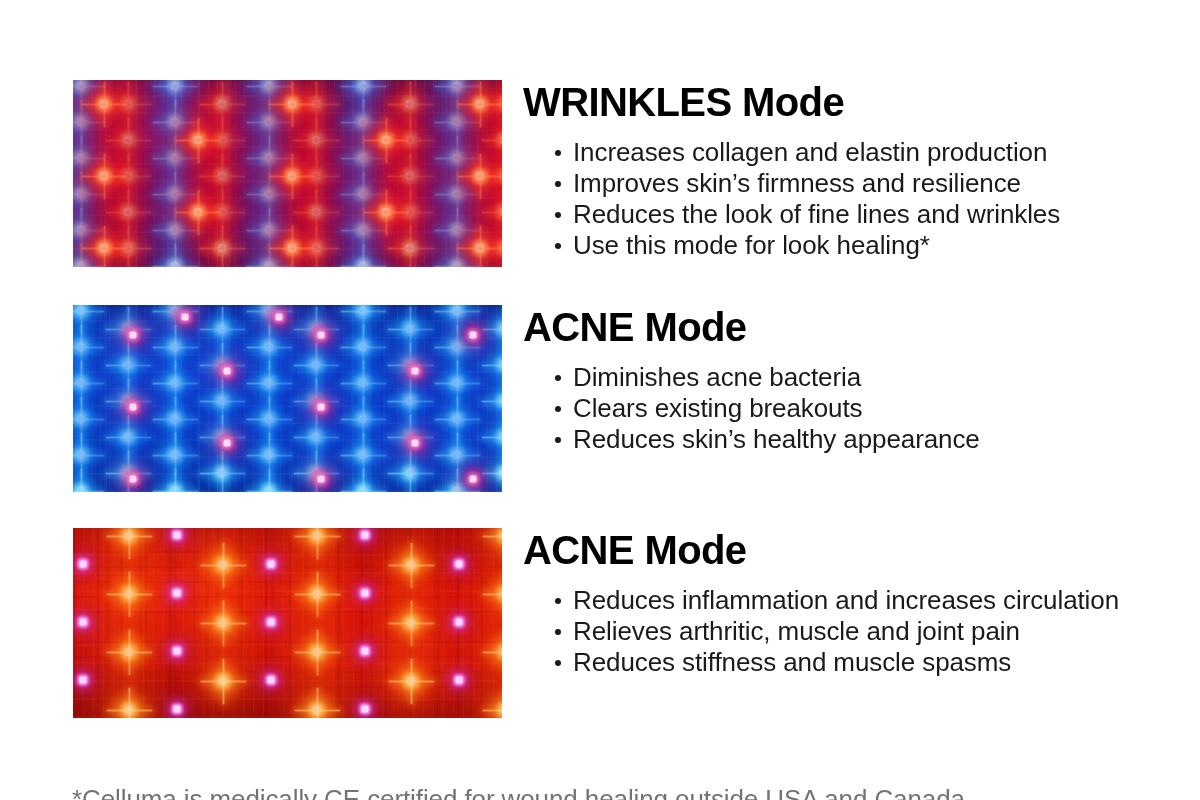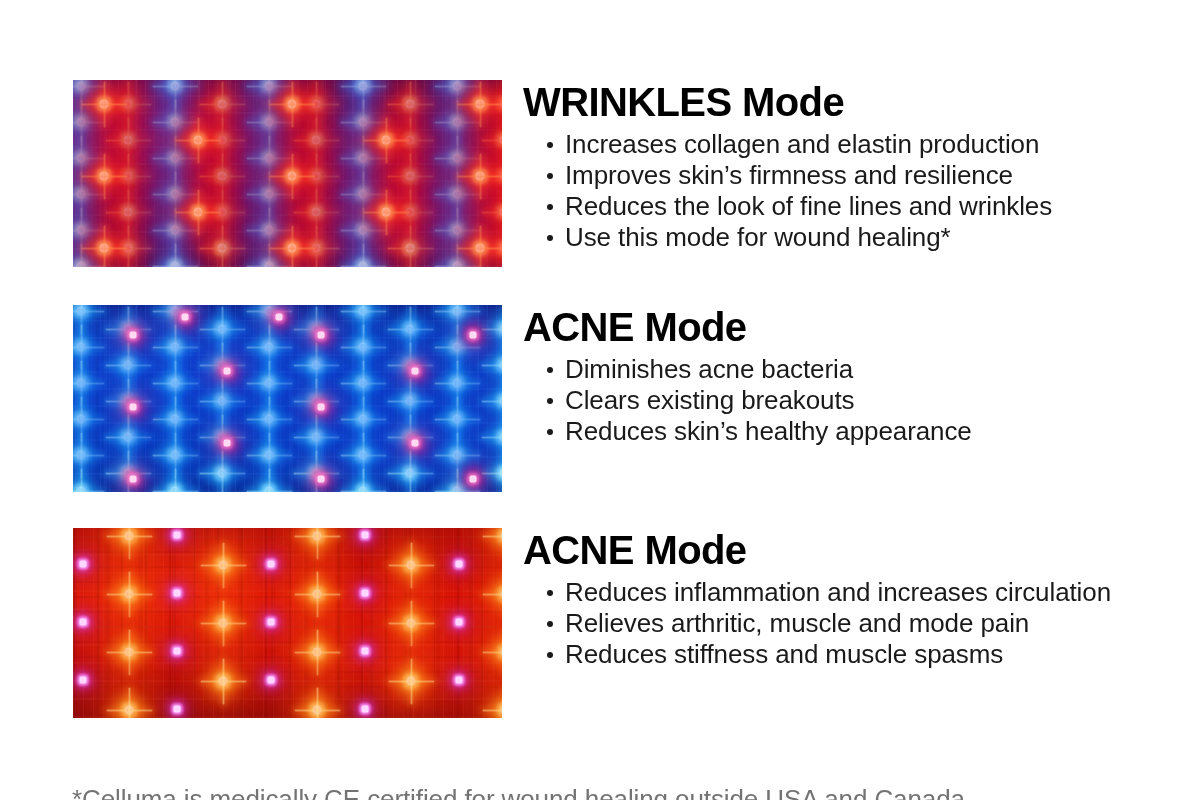--- a/index.html
+++ b/index.html
@@ -189,21 +189,21 @@
     font-weight: bold;
     font-size: 40px;
     line-height: 40px;
     letter-spacing: -0.6px;
     color: #000000;
     margin: 0;
     padding-top: 2px;
     white-space: nowrap;
   }
 
-  .bullets { list-style: none; margin: 0; padding: 0; padding-top: 7px; }
+  .bullets { list-style: none; margin: 8px; padding: 0; padding-top: 7px; }
   .bullet {
     position: relative;
     font-size: 26px;
     line-height: 31px;
     color: #1a1a1a;
     padding-left: 42px;
     white-space: nowrap;
     letter-spacing: -0.1px;
   }
   .bullet .dot {
@@ -308,21 +308,21 @@
           <div class="led big led-red" style="left: 407px; top: 96px;"></div>
           <div class="led big led-red" style="left: 407px; top: 168px;"></div>
         </div>
     </div>
     <div class="text-block">
       <h2 class="mode-title">WRINKLES Mode</h2>
       <ul class="bullets" id="bullets-wrinkles">
           <li class="bullet"><span class="dot"></span><span>Increases collagen and elastin production</span></li>
           <li class="bullet"><span class="dot"></span><span>Improves skin’s firmness and resilience</span></li>
           <li class="bullet"><span class="dot"></span><span>Reduces the look of fine lines and wrinkles</span></li>
-          <li class="bullet"><span class="dot"></span><span>Use this mode for wound healing*</span></li>
+          <li class="bullet"><span class="dot"></span><span>Use this mode for look healing*</span></li>
         </ul>
     </div>
   </section>
 
   <section class="mode-row" id="row-acne">
     <div class="panel" id="panel-acne">
       <div class="pcb"></div>
       <div class="traces"></div>
       <div class="speckle"></div>
       <div class="glow-layer" id="leds-acne">
@@ -447,21 +447,21 @@
           <div class="led small led-violet" style="left: 292px; top: 181px;"></div>
           <div class="led small led-violet" style="left: 386px; top: 36px;"></div>
           <div class="led small led-violet" style="left: 386px; top: 94px;"></div>
           <div class="led small led-violet" style="left: 386px; top: 152px;"></div>
         </div>
     </div>
     <div class="text-block">
       <h2 class="mode-title">ACNE Mode</h2>
       <ul class="bullets" id="bullets-pain">
           <li class="bullet"><span class="dot"></span><span>Reduces inflammation and increases circulation</span></li>
-          <li class="bullet"><span class="dot"></span><span>Relieves arthritic, muscle and mode pain</span></li>
+          <li class="bullet"><span class="dot"></span><span>Relieves arthritic, muscle and joint pain</span></li>
           <li class="bullet"><span class="dot"></span><span>Reduces stiffness and muscle spasms</span></li>
         </ul>
     </div>
   </section>
 
   <div id="footnote">*Celluma is medically CE certified for wound healing outside USA and Canada</div>
 
 </div>
 
 </body></html>

